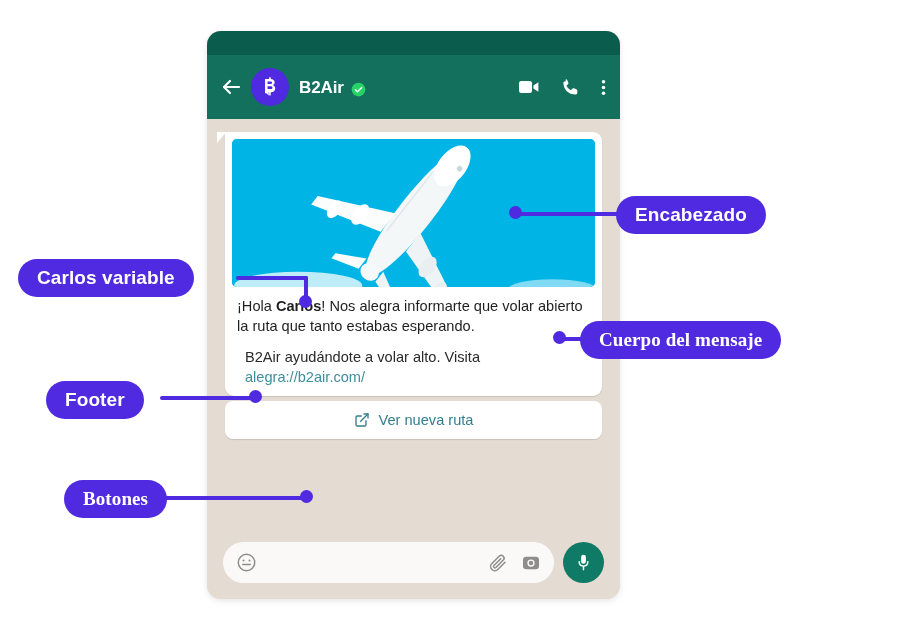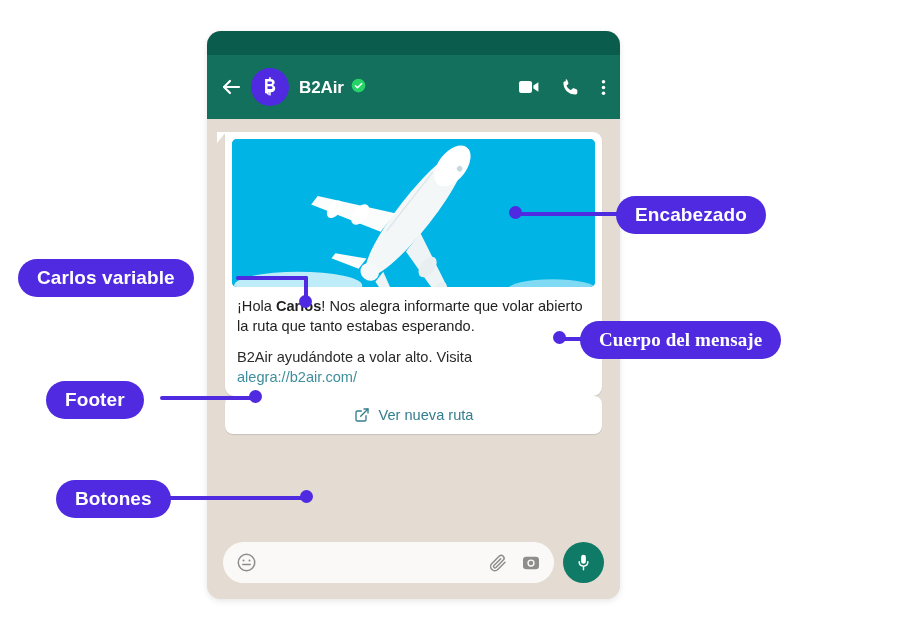--- a/index.html
+++ b/index.html
@@ -64,21 +64,21 @@
   #contact-identity {
     flex: 1 1 auto;
     min-width: 0;
     display: flex;
     flex-direction: column;
     justify-content: center;
   }
 
   #contact-name-row {
     display: flex;
-    align-items: flex-start;
+    align-items: flex-end;
     gap: 7px;
   }
 
   #contact-name {
     color: #ffffff;
     font-size: 17px;
     font-weight: bold;
     line-height: 19px;
     letter-spacing: -0.1px;
   }
@@ -159,28 +159,30 @@
     padding: 10px 5px 0 5px;
     word-wrap: break-word;
   }
   #message-body-text b { font-weight: bold; }
 
   #message-footer-text {
     color: #2a2a2a;
     font-size: 14.6px;
     line-height: 19.5px;
     padding: 12px 5px 0 5px;
+    margin-left: 8px;
   }
   #footer-link {
     color: #3e8e9b;
     text-decoration: none;
     display: block;
   }
 
   .cta-button {
+    margin-top: 5px;
     height: 38px;
     background: #ffffff;
     border-radius: 8px;
     display: flex;
     align-items: center;
     justify-content: center;
     gap: 9px;
     box-shadow: 0 1px 1px rgba(0,0,0,0.12);
     position: relative;
   }
@@ -418,13 +420,13 @@
 <div class="leader leader-h" style="left:560px; top:337px; width:58px;"></div>
 <div class="leader-dot" style="left:553px; top:331px;"></div>
 <div class="callout" style="left:580px; top:321px;font-family:Liberation Serif, serif;">Cuerpo del mensaje</div>
 
 <div class="leader leader-h" style="left:160px; top:396px; width:96px;"></div>
 <div class="leader-dot" style="left:249px; top:390px;"></div>
 <div class="callout" style="left:46px; top:381px;">Footer</div>
 
 <div class="leader leader-h" style="left:160px; top:496px; width:148px;"></div>
 <div class="leader-dot" style="left:300px; top:490px;"></div>
-<div class="callout" style="left:56px; top:480px;">Botones</div>
+<div class="callout" style="left:64px; top:480px;font-family:Liberation Serif, serif;">Botones</div>
 
 </body></html>

